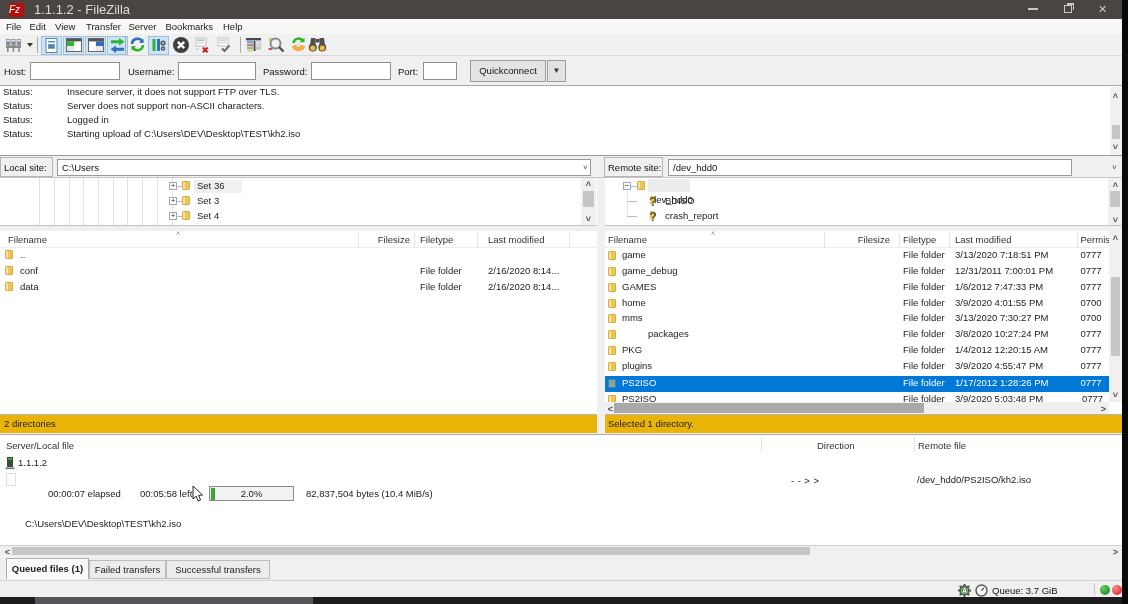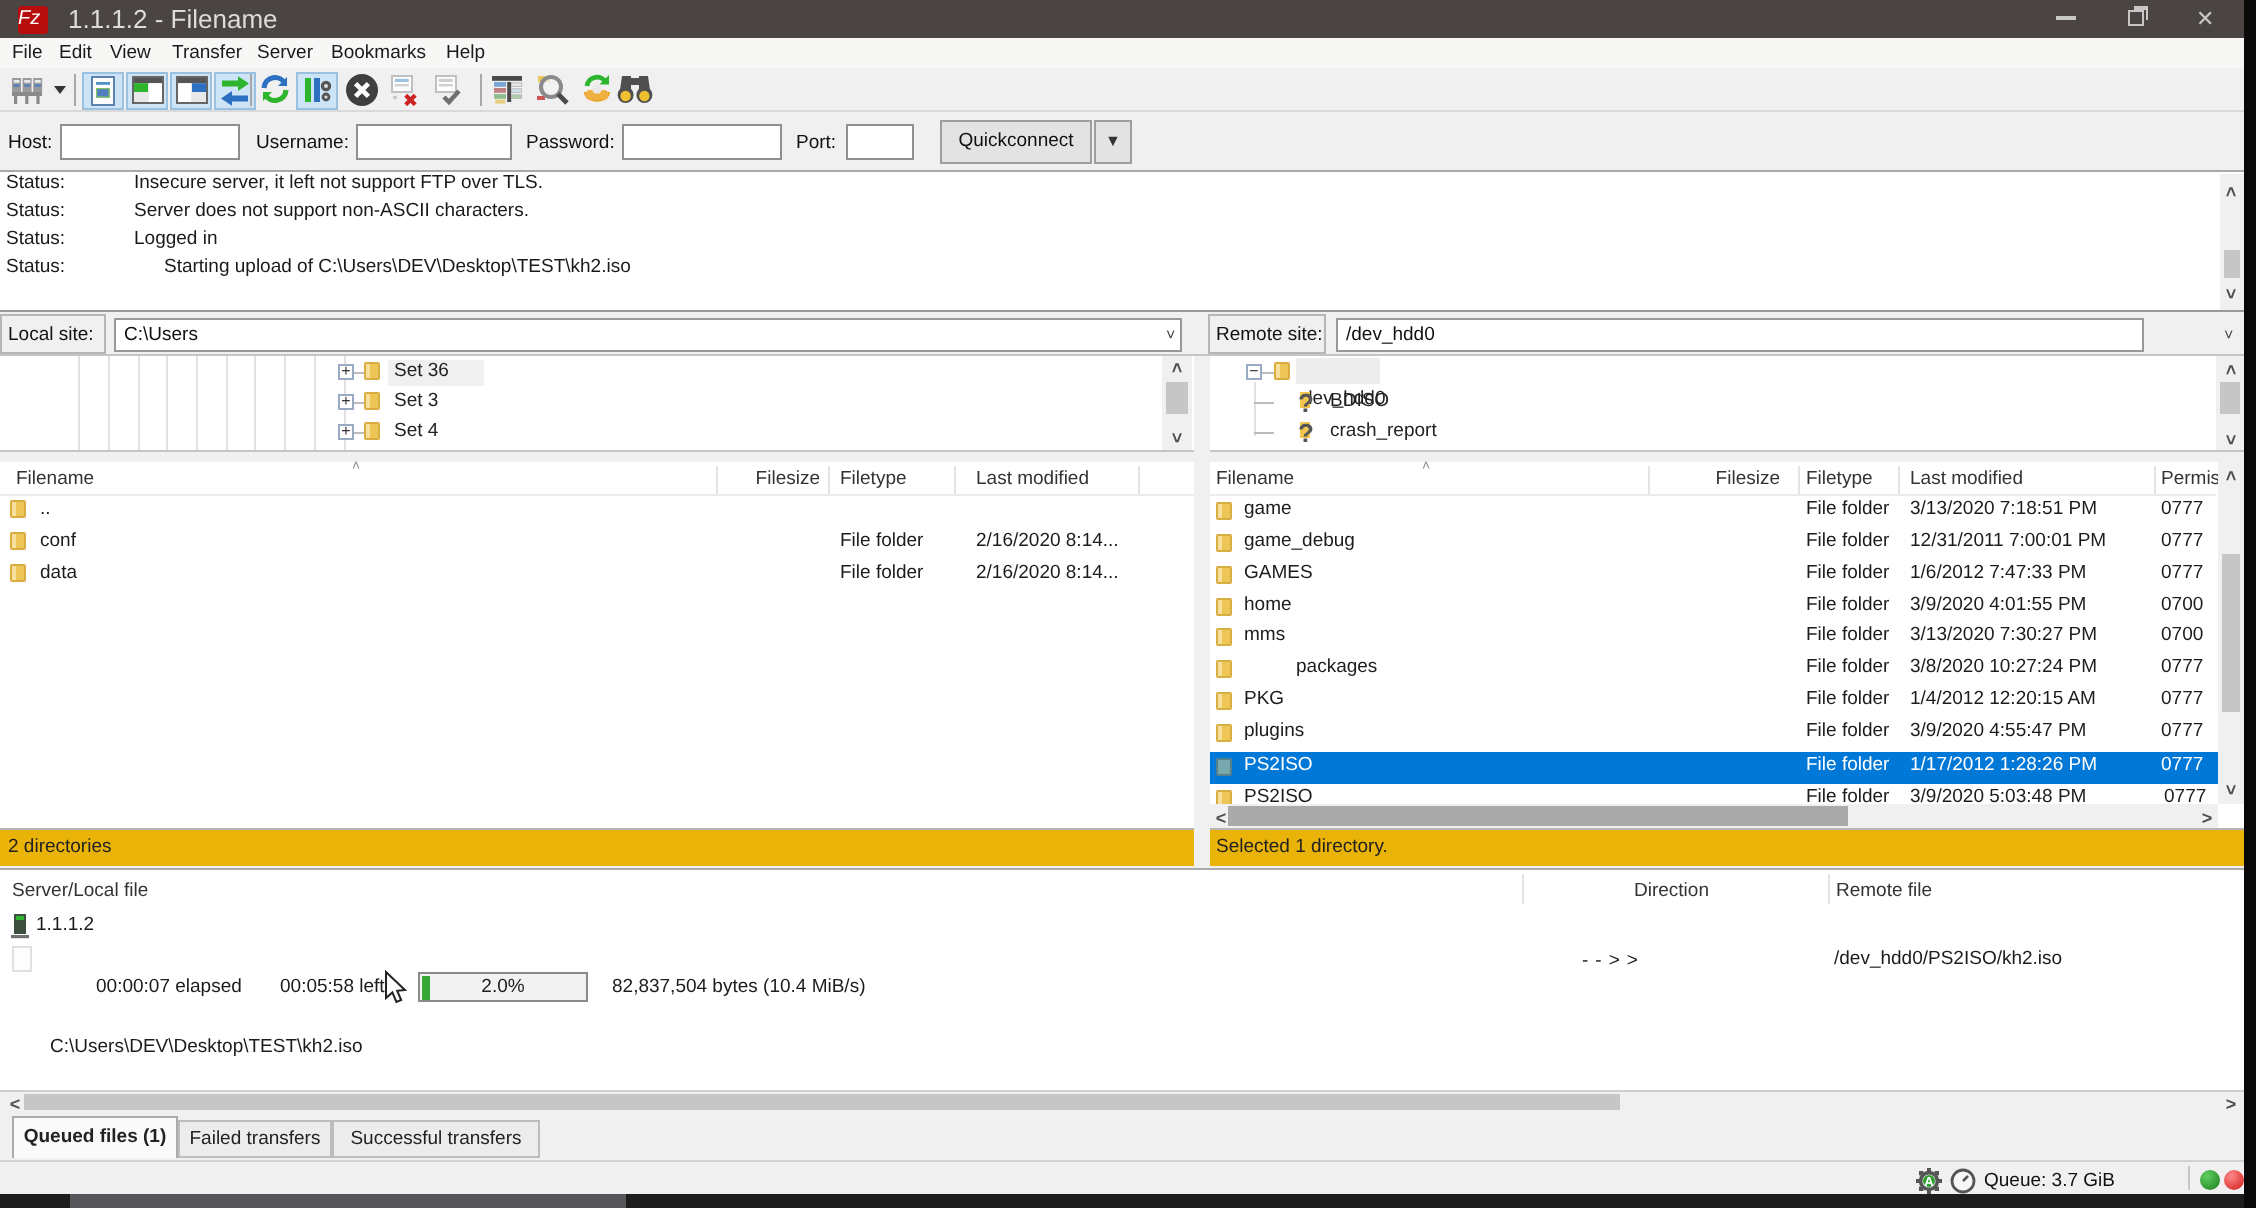--- a/index.html
+++ b/index.html
@@ -64,21 +64,21 @@
 #statusbar { left:0; top:580px; width:1122px; height:17px; background:#f0f0f0; border-top:1px solid #d2d2d2; }
 
 #rightedge { left:1122px; top:0; width:6px; height:604px; background:#090909; }
 #bottomedge { left:0; top:597px; width:1122px; height:7px; background:#1d1d1d; }
 </style>
 </head>
 <body>
 <div id="win" class="abs"></div>
 <div id="titlebar" class="abs"></div>
 <div id="fzicon" class="abs">Fz</div>
-<div id="title" class="abs">1.1.1.2 - Filename</div>
+<div id="title" class="abs">1.1.1.2 - FileZilla</div>
 <div class="abs winbtn" style="left:1028px;top:8px;width:10px;height:2px;background:#c8c8c8;"></div>
 <div class="abs" style="left:1064px;top:5px;width:8px;height:8px;border:1px solid #c8c8c8;"></div>
 <div class="abs" style="left:1067px;top:3px;width:7px;height:2px;background:#c8c8c8;"></div>
 <div class="abs" style="left:1073px;top:3px;width:1px;height:7px;background:#c8c8c8;"></div>
 <div class="abs winbtn" style="left:1098px;top:3px;font-size:11px;">✕</div>
 
 <div id="menubar" class="abs"></div>
 <div class="abs menu" style="left:6px;">File</div>
 <div class="abs menu" style="left:29.5px;">Edit</div>
 <div class="abs menu" style="left:55px;">View</div>
@@ -221,27 +221,27 @@
 <div class="abs qinput" style="left:178px;width:78px;"></div>
 <div class="abs qlabel" style="left:263px;">Password:</div>
 <div class="abs qinput" style="left:311px;width:80px;"></div>
 <div class="abs qlabel" style="left:398px;">Port:</div>
 <div class="abs qinput" style="left:423px;width:34px;"></div>
 <div id="qcbtn" class="abs">Quickconnect</div>
 <div id="qcdrop" class="abs">▼</div>
 
 <div id="msglog" class="abs"></div>
 <div class="abs stline" style="left:3px;top:86px;">Status:</div>
-<div class="abs stline" style="left:67px;top:86px;">Insecure server, it left not support FTP over TLS.</div>
+<div class="abs stline" style="left:67px;top:86px;">Insecure server, it does not support FTP over TLS.</div>
 <div class="abs stline" style="left:3px;top:100px;">Status:</div>
 <div class="abs stline" style="left:67px;top:100px;">Server does not support non-ASCII characters.</div>
 <div class="abs stline" style="left:3px;top:114px;">Status:</div>
 <div class="abs stline" style="left:67px;top:114px;">Logged in</div>
 <div class="abs stline" style="left:3px;top:128px;">Status:</div>
-<div class="abs stline" style="left:67px;top:128px;margin-left:15px;">Starting upload of C:\Users\DEV\Desktop\TEST\kh2.iso</div>
+<div class="abs stline" style="left:67px;top:128px;">Starting upload of C:\Users\DEV\Desktop\TEST\kh2.iso</div>
 
 <div class="abs sbtrack" style="left:1110px;top:87px;width:12px;height:68px;"></div>
 <div class="abs sbarrow" style="left:1110px;top:92px;">˄</div>
 <div class="abs sbthumb" style="left:1112px;top:125px;width:8px;height:14px;"></div>
 <div class="abs sbarrow" style="left:1110px;top:143px;">˅</div>
 
 <div id="sitebars" class="abs"></div>
 <div class="abs" style="left:0px;top:157px;width:53px;height:20px;background:#f0f0f0;border:1px solid #b6b6b6;"></div>
 <div class="abs slabel" style="left:4px;">Local site:</div>
 <div class="abs combo" style="left:57px;width:534px;">C:\Users</div>

